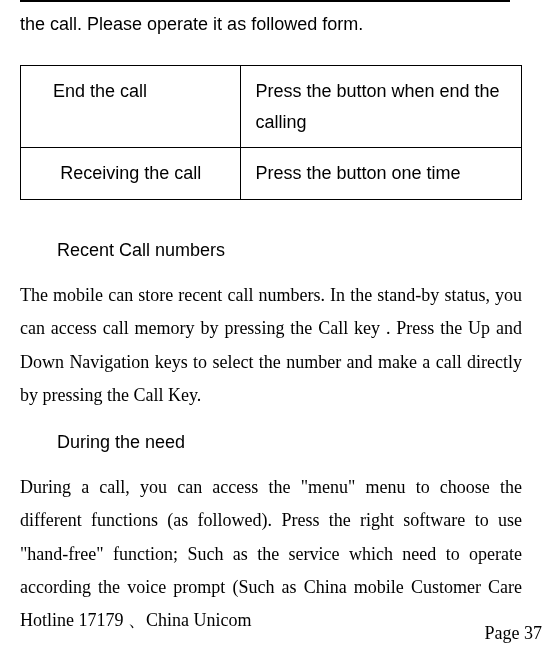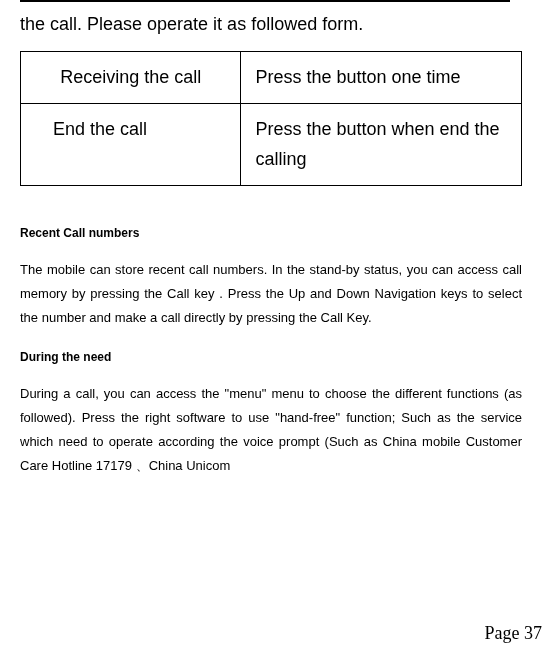--- a/index.html
+++ b/index.html
@@ -17,21 +17,21 @@
       position: relative;
     }
     .top-line {
       height: 2px;
       background: #000;
       margin-bottom: 10px;
       width: 490px;
     }
     .intro-text {
       font-size: 18px;
-      margin-bottom: 14px;
+      margin-bottom: 28px;
       line-height: 1.4;
     }
     table {
       border-collapse: collapse;
       width: 100%;
       margin-bottom: 40px;
     }
     td {
       border: 1px solid #000;
       padding: 10px 14px;
@@ -44,29 +44,31 @@
       text-align: center;
     }
     td.left-end {
       width: 44%;
       padding-left: 32px;
     }
     td.right {
       width: 56%;
     }
     .section-heading {
-      font-size: 12px;
-      font-weight: bold;
+      font-size: 18px;
+      font-weight: normal;
       margin-bottom: 18px;
+      margin-left: 37px;
     }
     .body-text {
-      font-size: 13px;
+      font-size: 18px;
       line-height: 1.85;
       text-align: justify;
       margin-bottom: 20px;
+      font-family: Liberation Serif, serif;
     }
     .page-number {
       position: absolute;
       bottom: 8px;
       left: 1px;
       right: 0;
       text-align: right;
       font-family: 'Times New Roman', serif;
       font-size: 18px;
     }
@@ -74,26 +76,26 @@
 </head>
 <body>
 
 <div class="top-line"></div>
 
 <p class="intro-text">the call. Please operate it as followed form.</p>
 
 <table>
   <tbody>
       <tr>
+    <td class="left-end">End the call</td>
+    <td class="right">Press the button when end the calling</td>
+  </tr>
+  <tr>
     <td class="left">Receiving the call</td>
     <td class="right">Press the button one time</td>
-  </tr>
-  <tr>
-    <td class="left-end">End the call</td>
-    <td class="right">Press the button when end the calling</td>
   </tr>
 </tbody>
   </table>
 
 <h3 class="section-heading">Recent Call numbers</h3>
 <p class="body-text">The mobile can store recent call numbers. In the stand-by status, you can access call memory by pressing the Call key . Press the Up and Down Navigation keys to select the number and make a call directly by pressing the Call Key.</p>
 
 <h3 class="section-heading">During the need</h3>
 <p class="body-text">During a call, you can access the "menu" menu to choose the different functions (as followed). Press the right software to use "hand-free" function; Such as the service which need to operate according the voice prompt (Such as China mobile Customer Care Hotline 17179 、China Unicom</p>
 

